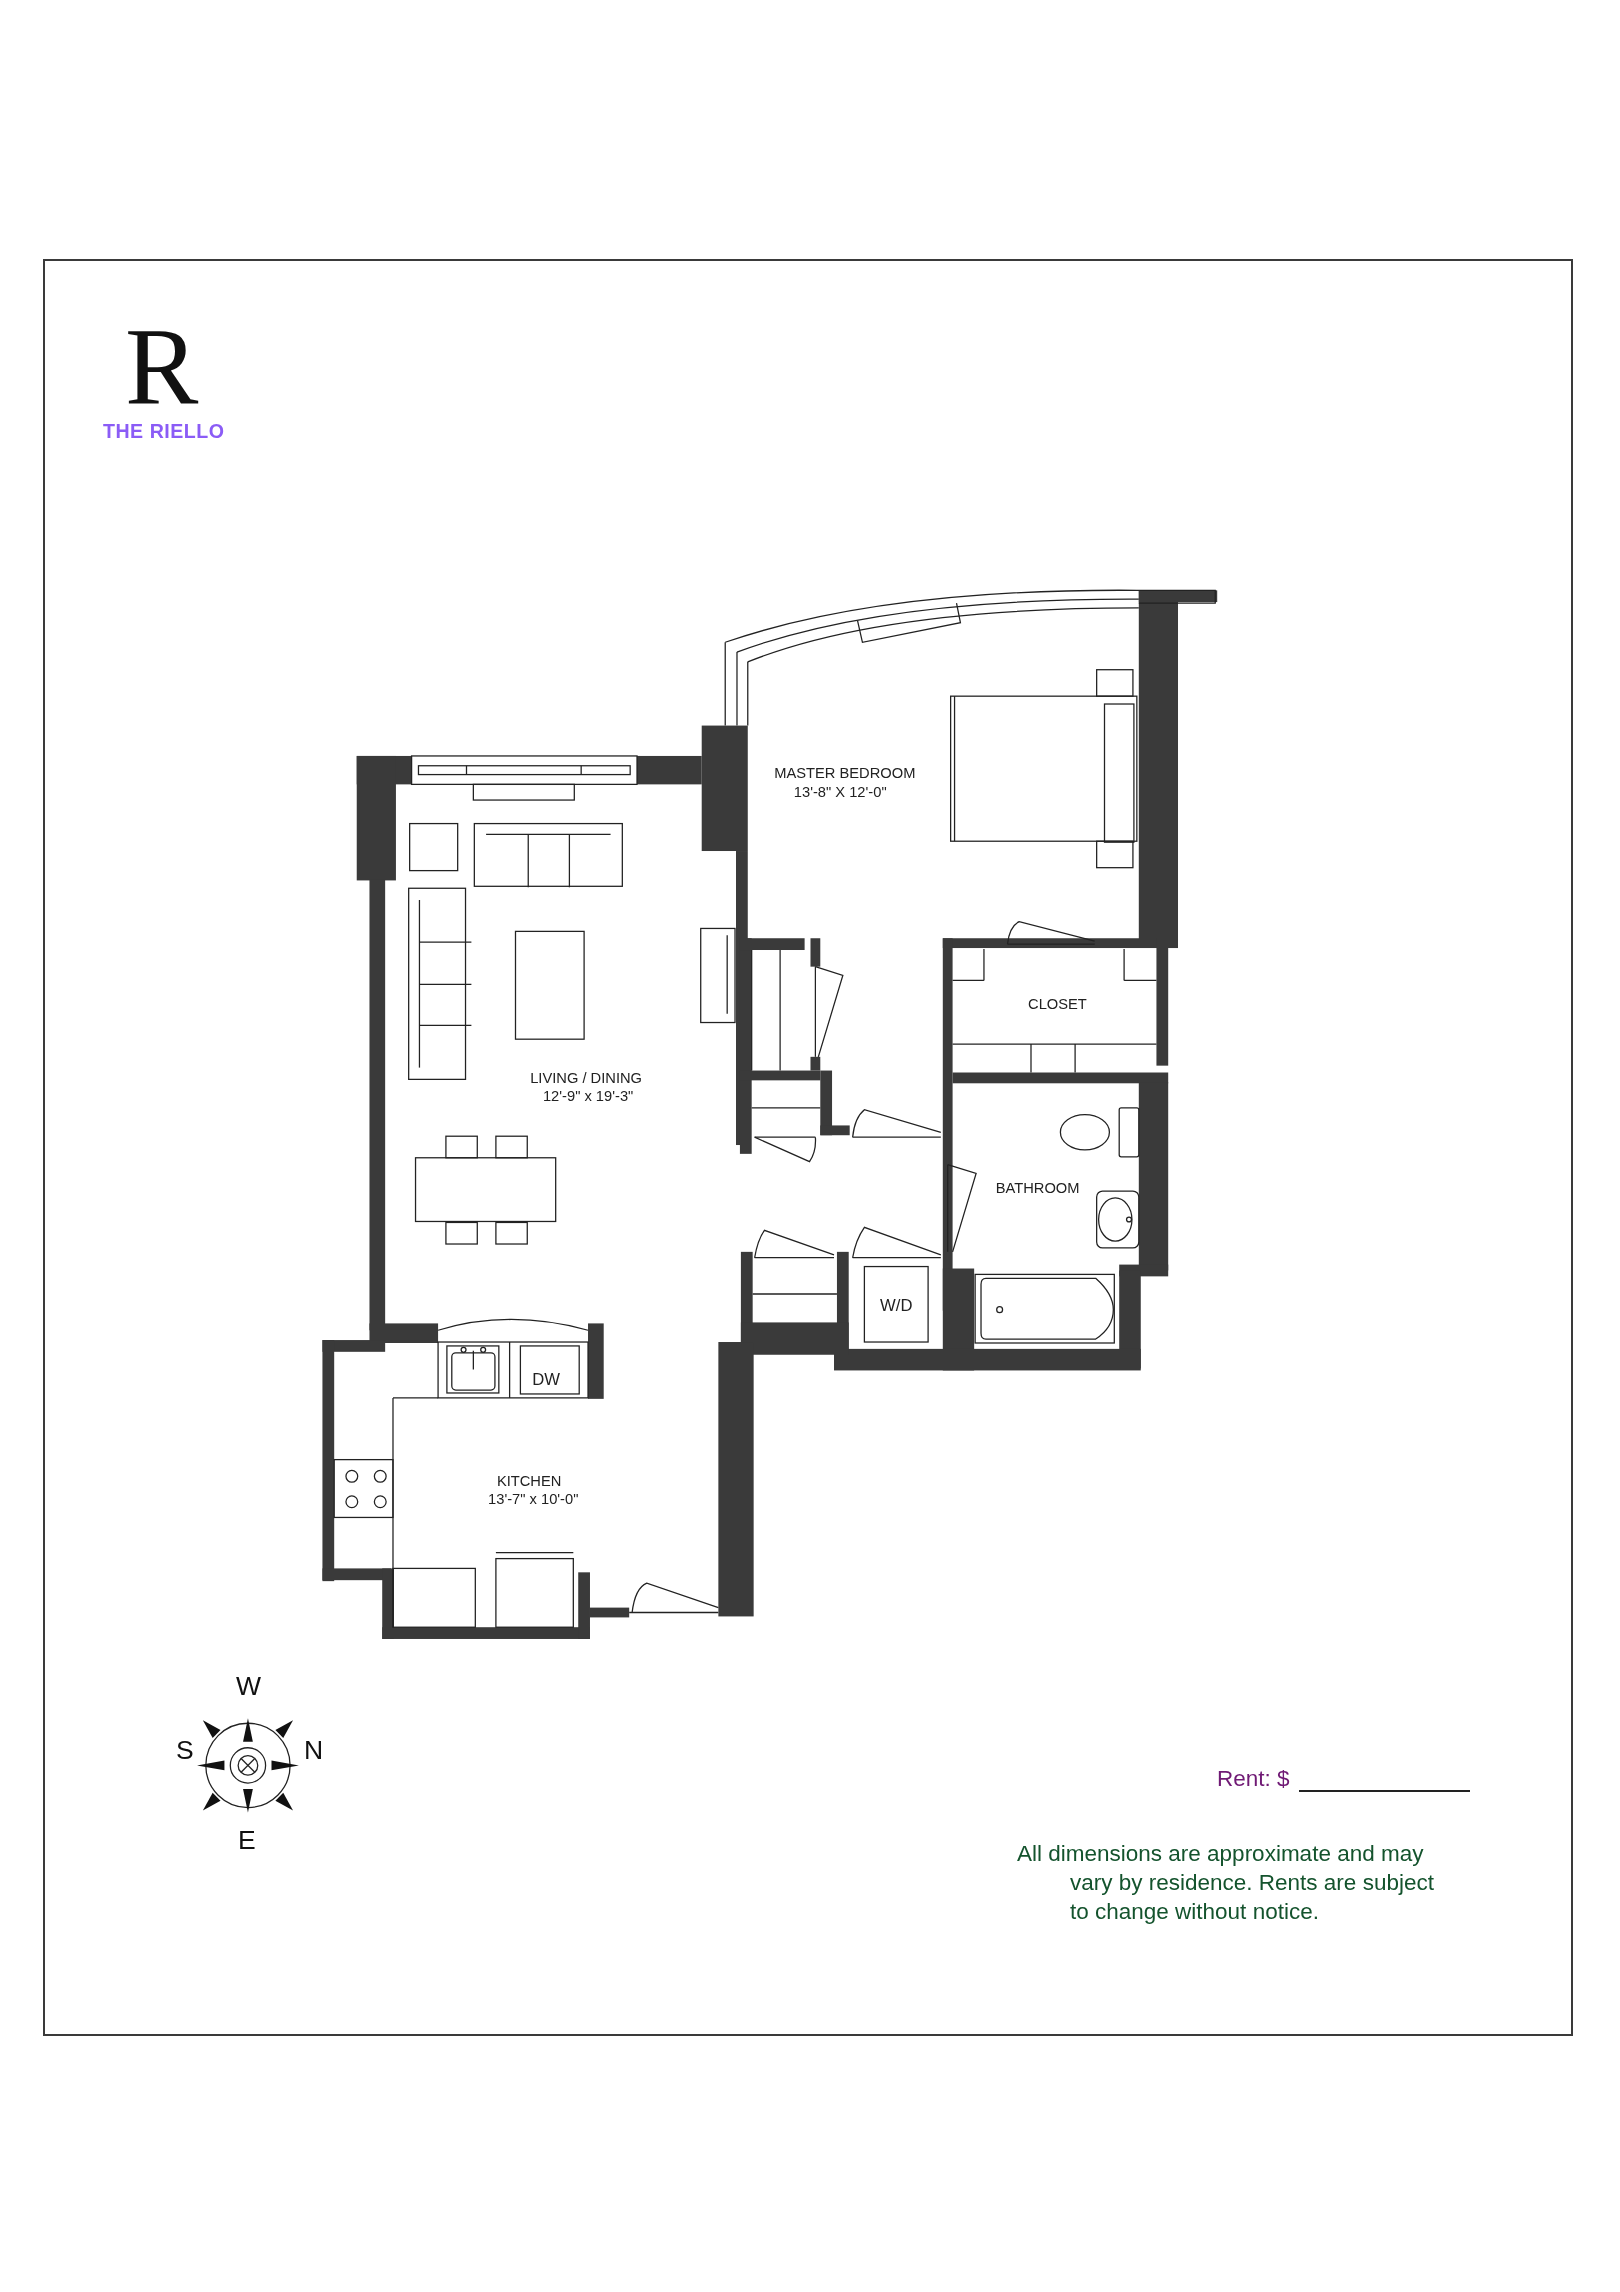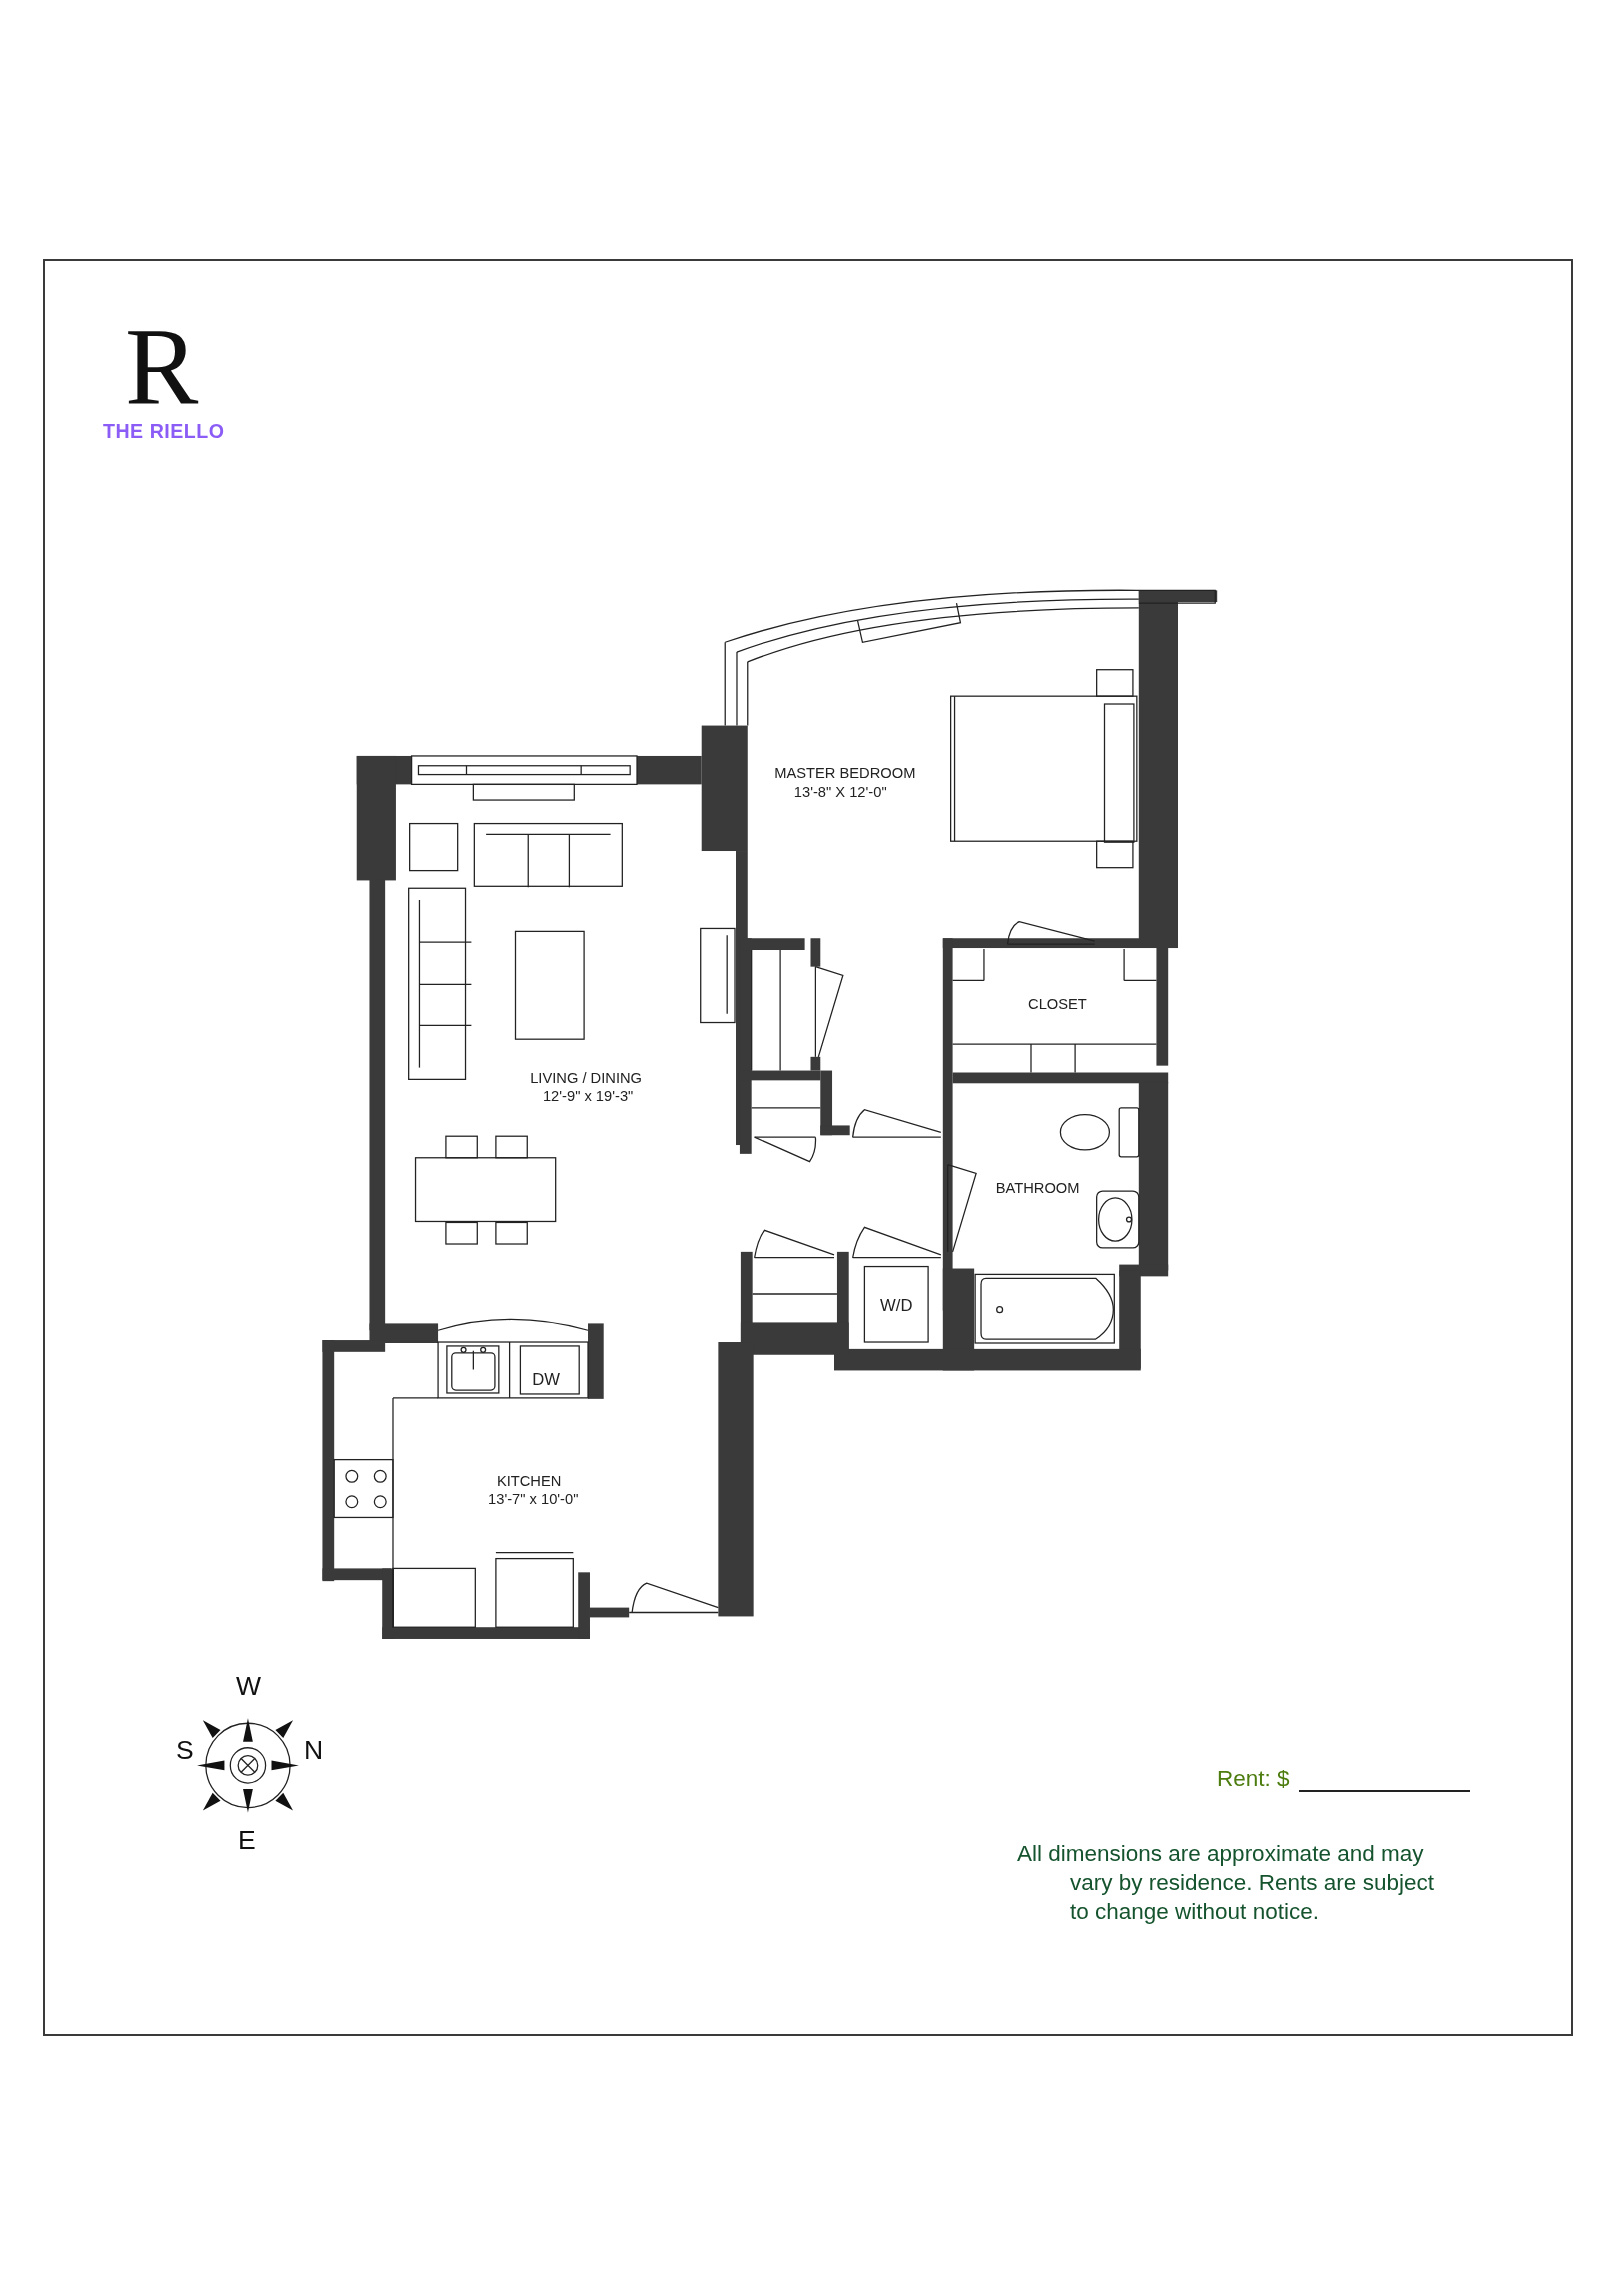--- a/index.html
+++ b/index.html
@@ -3,21 +3,21 @@
 <meta charset="utf-8">
 <style>
   html, body { margin:0; padding:0; background:#ffffff; }
   body { width:1620px; height:2293px; position:relative; overflow:hidden; font-family:"Liberation Sans", sans-serif; color:#111; }
   .frame { position:absolute; left:43px; top:259px; width:1530px; height:1777px; border:2px solid #3a3a3a; box-sizing:border-box; }
   .logo-mark { position:absolute; left:125px; top:312px; font-family:"Liberation Serif", serif; font-size:110px; line-height:1; color:#111; }
   .logo-name { position:absolute; left:103px; top:420px; font-family:"Liberation Sans", sans-serif; font-weight:bold; font-size:19.6px; letter-spacing:0.5px; color:#8b5cf6; }
   svg.plan { position:absolute; left:0; top:0; }
   .room-label { font-family:"Liberation Sans", sans-serif; font-size:15px; fill:#222; }
   .compass-letter { position:absolute; font-family:"Liberation Sans", sans-serif; font-size:26.5px; color:#111; }
-  .rent { position:absolute; left:1217px; top:1766px; font-size:22.5px; color:#4d7c0f; display:flex; align-items:flex-end; }
+  .rent { position:absolute; left:1217px; top:1766px; font-size:22.5px; color:#701a75; display:flex; align-items:flex-end; }
   .rent-line { display:inline-block; width:171px; border-bottom:2px solid #222; margin-left:9.8px; height:21.6px; }
   .disclaimer { position:absolute; left:1017px; top:1839px; font-size:22.5px; line-height:29px; color:#14532d; width:510px; }
   .disclaimer .l1 { display:block; }
   .disclaimer .l2, .disclaimer .l3 { display:block; padding-left:53px; }
 </style>
 </head>
 <body>
 
 <div class="frame"></div>
 

